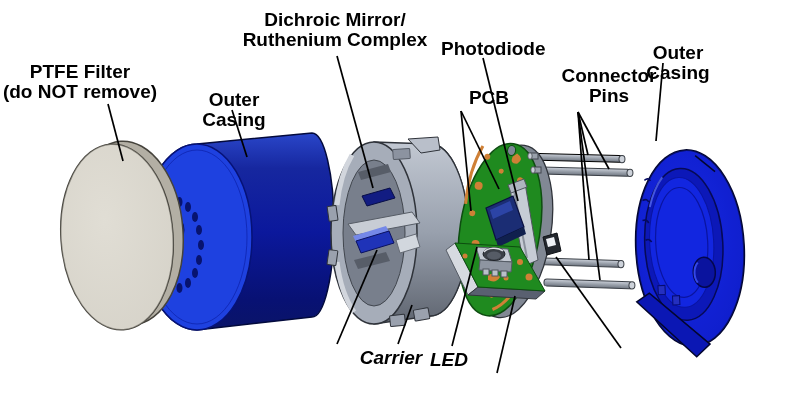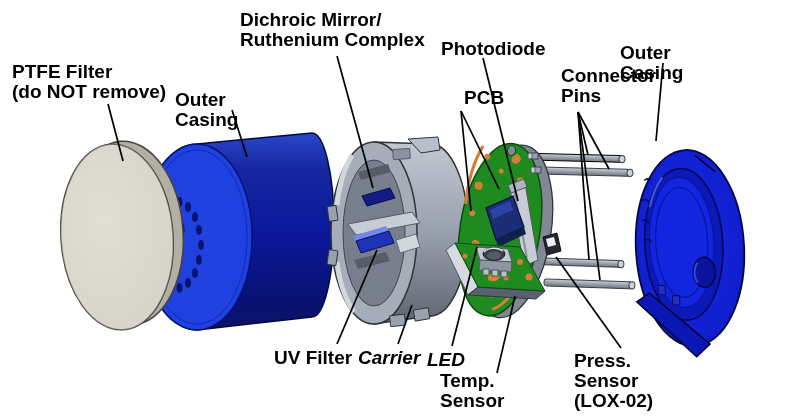--- a/index.html
+++ b/index.html
@@ -1,20 +1,20 @@
 <!DOCTYPE html>
 <html><head>
 <meta charset="utf-8">
 <style>
   html,body{margin:0;padding:0;background:#fff;}
   .stage{position:relative;width:800px;height:417px;background:#ffffff;overflow:hidden;
          font-family:"Liberation Sans",sans-serif;}
   .stage svg{position:absolute;left:0;top:0;}
   .lbl{position:absolute;font-weight:bold;font-size:19px;line-height:1.06;color:#000;
-       white-space:pre-line;letter-spacing:0px;}
+       text-align:center;white-space:pre-line;letter-spacing:0px;}
 </style>
 </head>
 <body>
 
 <div class="stage">
 
 <svg width="800" height="417" viewBox="0 0 800 417">
   <defs>
     <linearGradient id="gradCyl" x1="0" y1="0" x2="0" y2="1">
       <stop offset="0" stop-color="#2a46c9"></stop>
@@ -213,30 +213,26 @@
     <path d="M578,112 L600,280"></path>
     <path d="M663,63 L656,141"></path>
     <path d="M337,344 L377,250"></path>
     <path d="M398,344 L412,305"></path>
     <path d="M452,346 L477,247"></path>
     <path d="M497,373 L515,296"></path>
     <path d="M621,348 L556,257"></path>
   </g>
 </svg>
 
-<div class="lbl" style="left:12px;top:62px;width:160px;">PTFE Filter
+<div class="lbl" style="left:0px;top:62px;width:160px;">PTFE Filter
 (do NOT remove)</div>
 <div class="lbl" style="left:175px;top:90px;width:118px;">Outer Casing</div>
 <div class="lbl" style="left:240px;top:10px;width:190px;">Dichroic Mirror/
 Ruthenium Complex</div>
 <div class="lbl" style="left:441px;top:39px;width:102px;">Photodiode</div>
 <div class="lbl" style="left:464px;top:88px;width:50px;">PCB</div>
 <div class="lbl" style="left:561px;top:66px;width:96px;">Connector
 Pins</div>
 <div class="lbl" style="left:620px;top:43px;width:116px;">Outer Casing</div>
-<div class="lbl" style="left:274px;top:348px;width:82px;">UV Filter</div>
 <div class="lbl" style="left:358px;top:348px;width:66px;font-style:italic;">Carrier</div>
 <div class="lbl" style="left:427px;top:350px;width:44px;font-style:italic;">LED</div>
-<div class="lbl" style="left:440px;top:371px;width:124px;">Temp. Sensor</div>
-<div class="lbl" style="left:574px;top:351px;width:126px;">Press. Sensor
-(LOX-02)</div>
 
 </div>
 
 </body></html>

